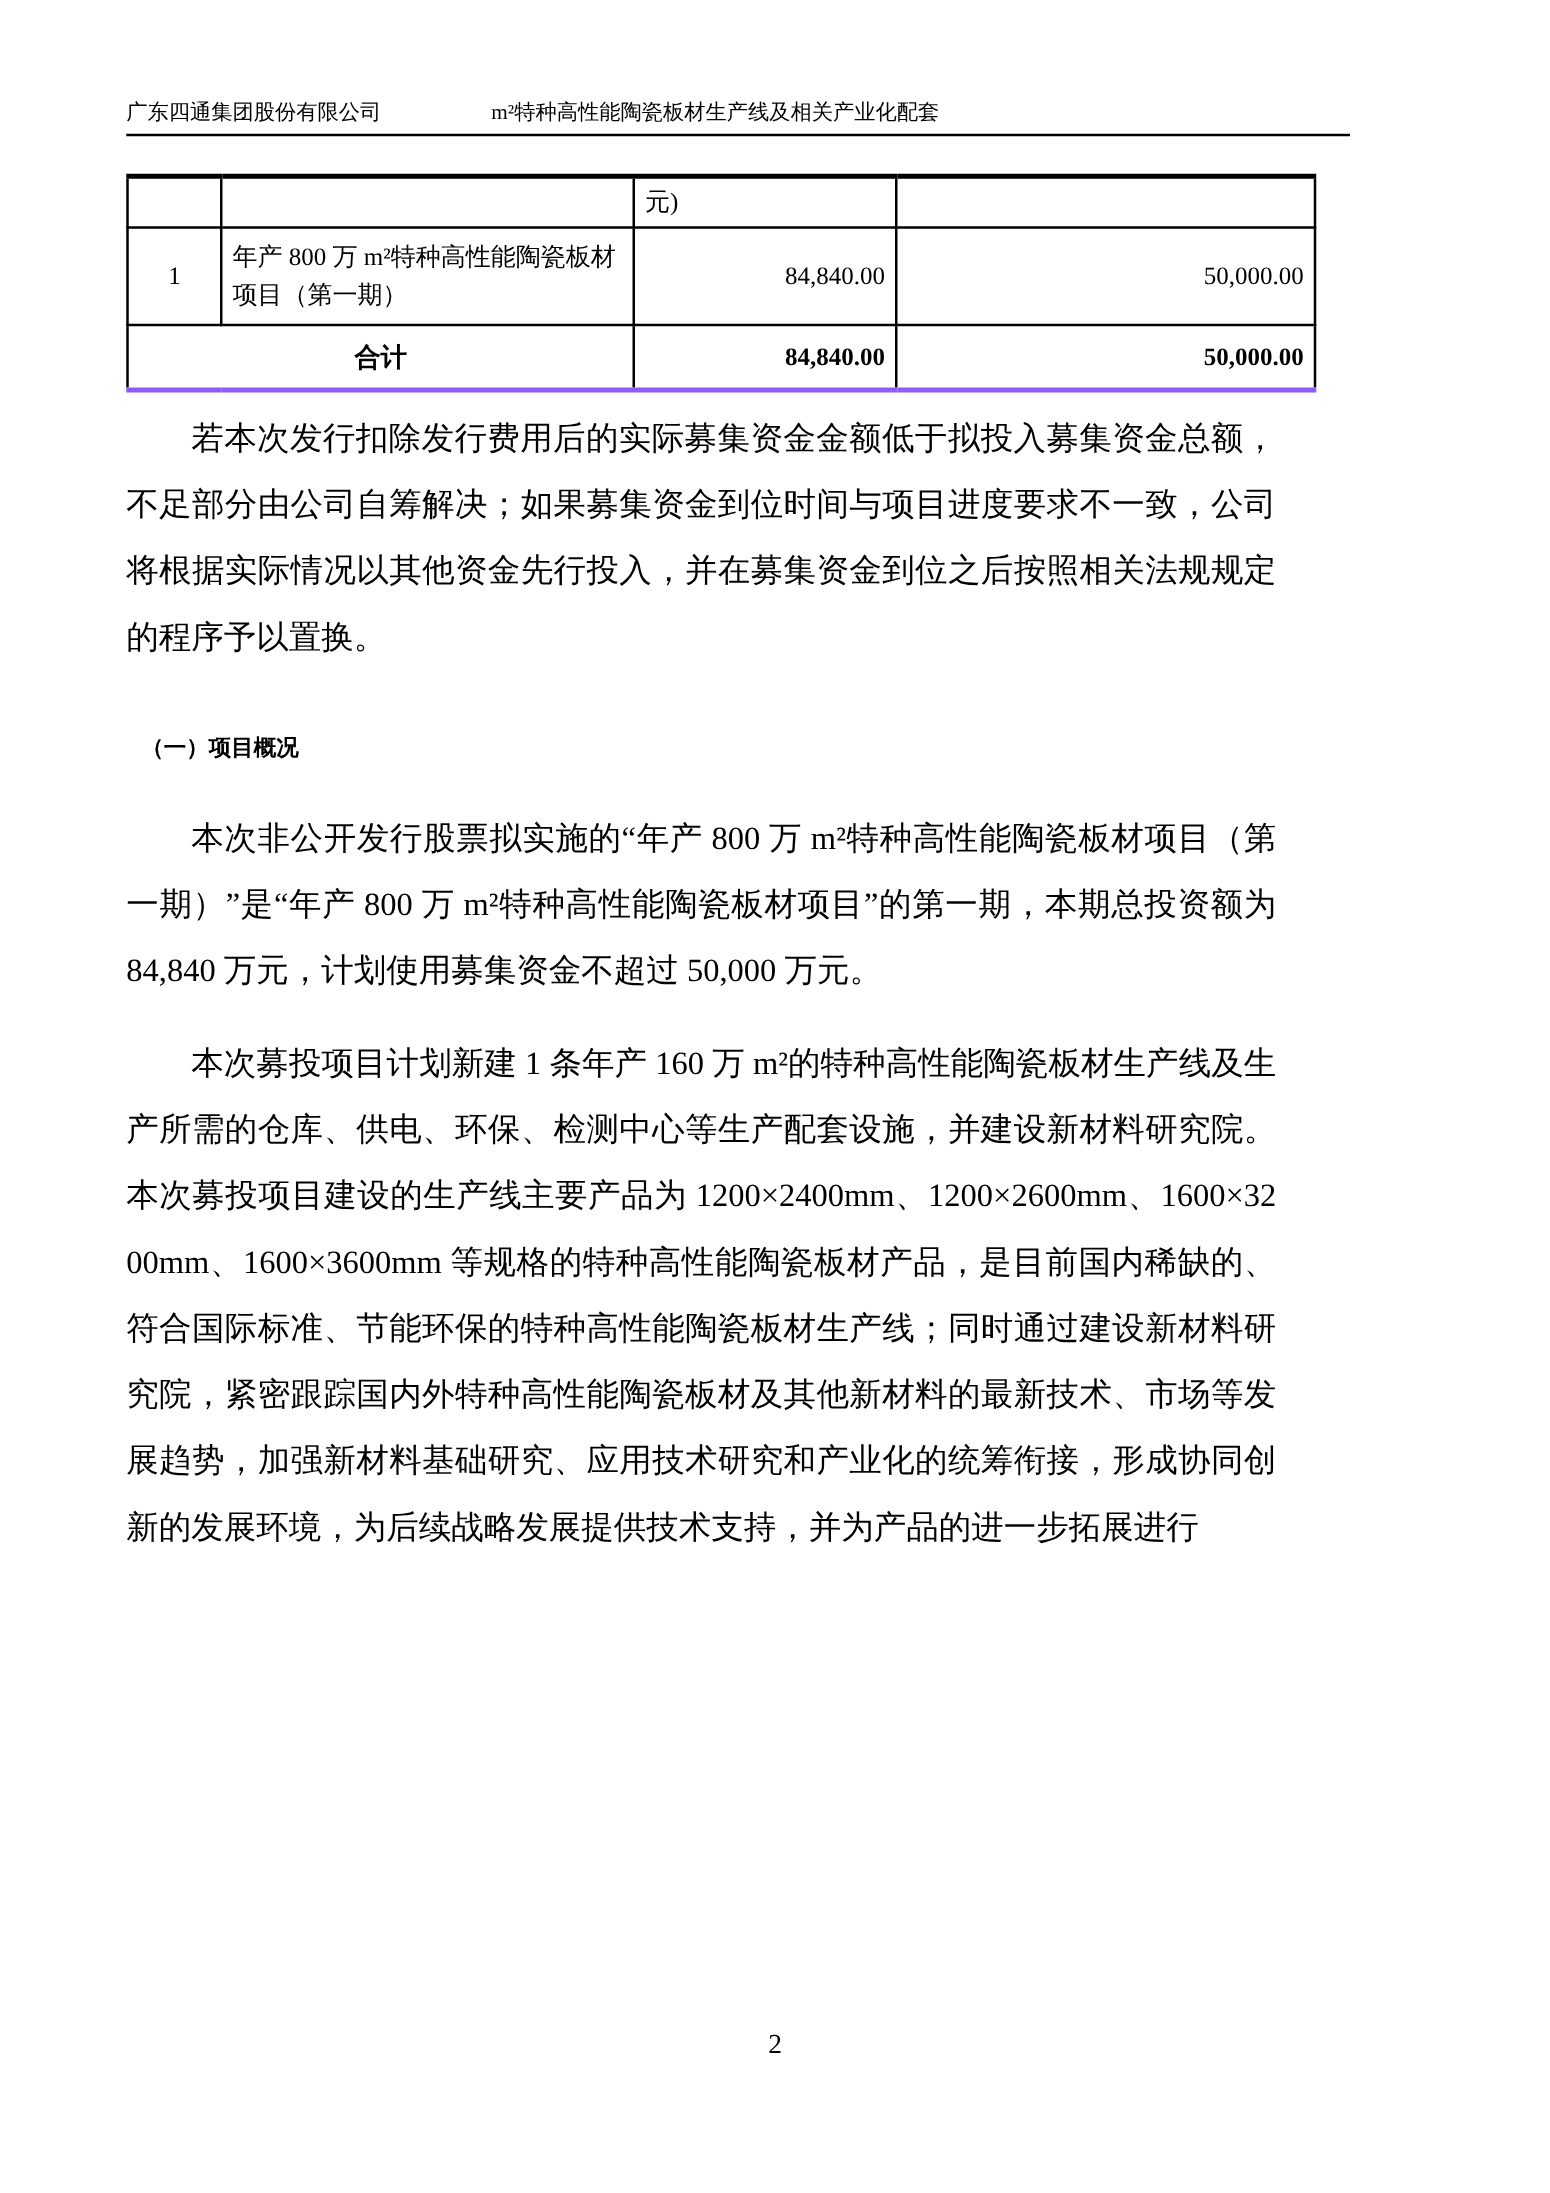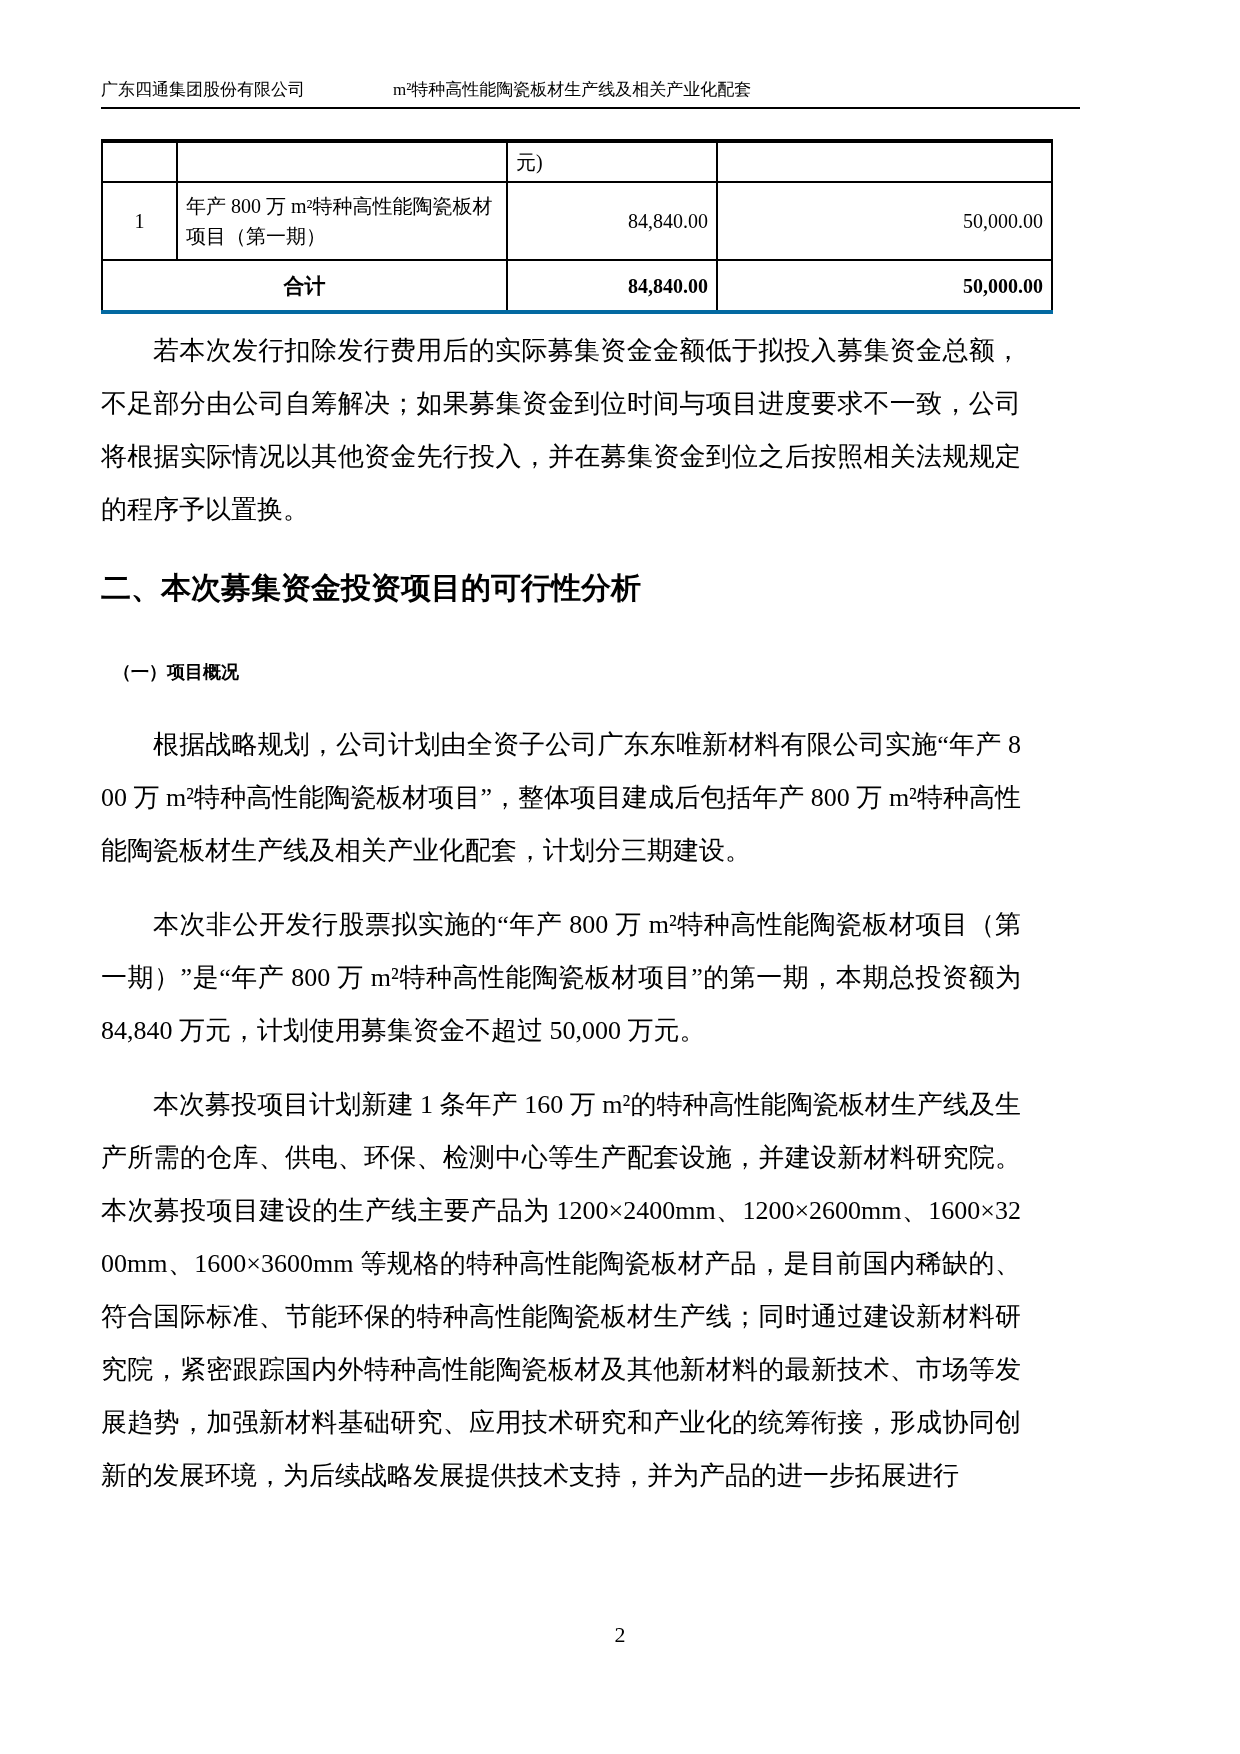--- a/index.html
+++ b/index.html
@@ -34,21 +34,21 @@
     font-size: 20px;
   }
   table.fund-table td {
     border: 2px solid #000;
     vertical-align: middle;
     padding: 4px 8px;
     line-height: 30px;
   }
   table.fund-table { border-top: 4px solid #000; border-bottom: 4px solid #000; }
   table.fund-table tr:first-child td { border-top: 4px solid #000; }
-  table.fund-table tr:last-child td  { border-bottom: 4px solid #0369a1; }
+  table.fund-table tr:last-child td  { border-bottom: 4px solid #8b5cf6; }
   .col-no   { width: 75px;  text-align: center; }
   .col-name { width: 330px; text-align: left; border-radius: 10px; }
   .col-inv  { width: 210px; }
   .col-fund { width: 335px; border-radius: 12px; }
   .cell-header-unit { text-align: left; height: 38px; }
   .cell-num { text-align: right; padding-right: 14px; margin-top: 44px; }
   .row-project td { height: 78px; }
   .row-total td { height: 52px; font-weight: bold; }
   .cell-total-label { text-align: center; font-weight: bold; font-size: 21px; }
   
@@ -113,24 +113,22 @@
       <td class="cell-total-label" colspan="2">合计</td>
       <td class="col-inv cell-num">84,840.00</td>
       <td class="col-fund cell-num">50,000.00</td>
     </tr>
   </tbody>
     </table>
 
   <div class="body-text">
     <p>若本次发行扣除发行费用后的实际募集资金金额低于拟投入募集资金总额，不足部分由公司自筹解决；如果募集资金到位时间与项目进度要求不一致，公司将根据实际情况以其他资金先行投入，并在募集资金到位之后按照相关法规规定的程序予以置换。</p>
 
-    <div class="h-main">二、本次募集资金投资项目的可行性分析</div>
 
     <div class="h-sub">（一）项目概况</div>
 
-    <p>根据战略规划，公司计划由全资子公司广东东唯新材料有限公司实施“年产 800 万 m²特种高性能陶瓷板材项目”，整体项目建成后包括年产 800 万 m²特种高性能陶瓷板材生产线及相关产业化配套，计划分三期建设。</p>
     <p>本次非公开发行股票拟实施的“年产 800 万 m²特种高性能陶瓷板材项目（第一期）”是“年产 800 万 m²特种高性能陶瓷板材项目”的第一期，本期总投资额为 84,840 万元，计划使用募集资金不超过 50,000 万元。</p>
     <p>本次募投项目计划新建 1 条年产 160 万 m²的特种高性能陶瓷板材生产线及生产所需的仓库、供电、环保、检测中心等生产配套设施，并建设新材料研究院。本次募投项目建设的生产线主要产品为 1200×2400mm、1200×2600mm、1600×3200mm、1600×3600mm 等规格的特种高性能陶瓷板材产品，是目前国内稀缺的、符合国际标准、节能环保的特种高性能陶瓷板材生产线；同时通过建设新材料研究院，紧密跟踪国内外特种高性能陶瓷板材及其他新材料的最新技术、市场等发展趋势，加强新材料基础研究、应用技术研究和产业化的统筹衔接，形成协同创新的发展环境，为后续战略发展提供技术支持，并为产品的进一步拓展进行</p>
   </div>
 
 </div>
 
 <div class="page-footer">2</div>
 
 </body></html>

